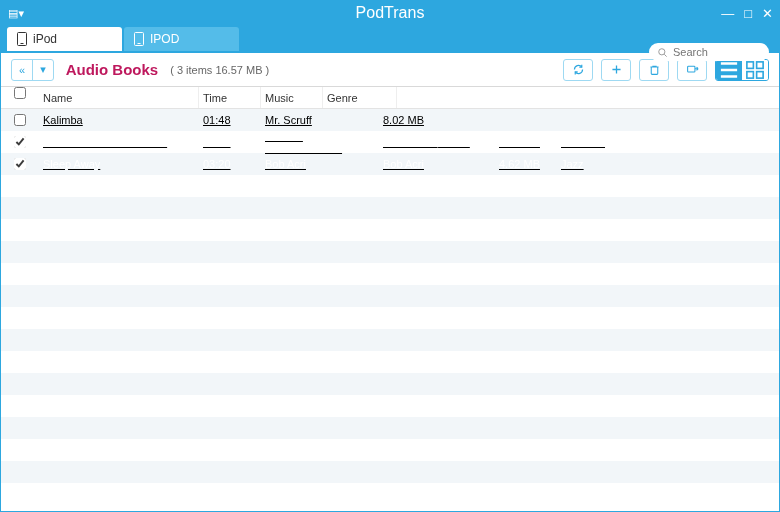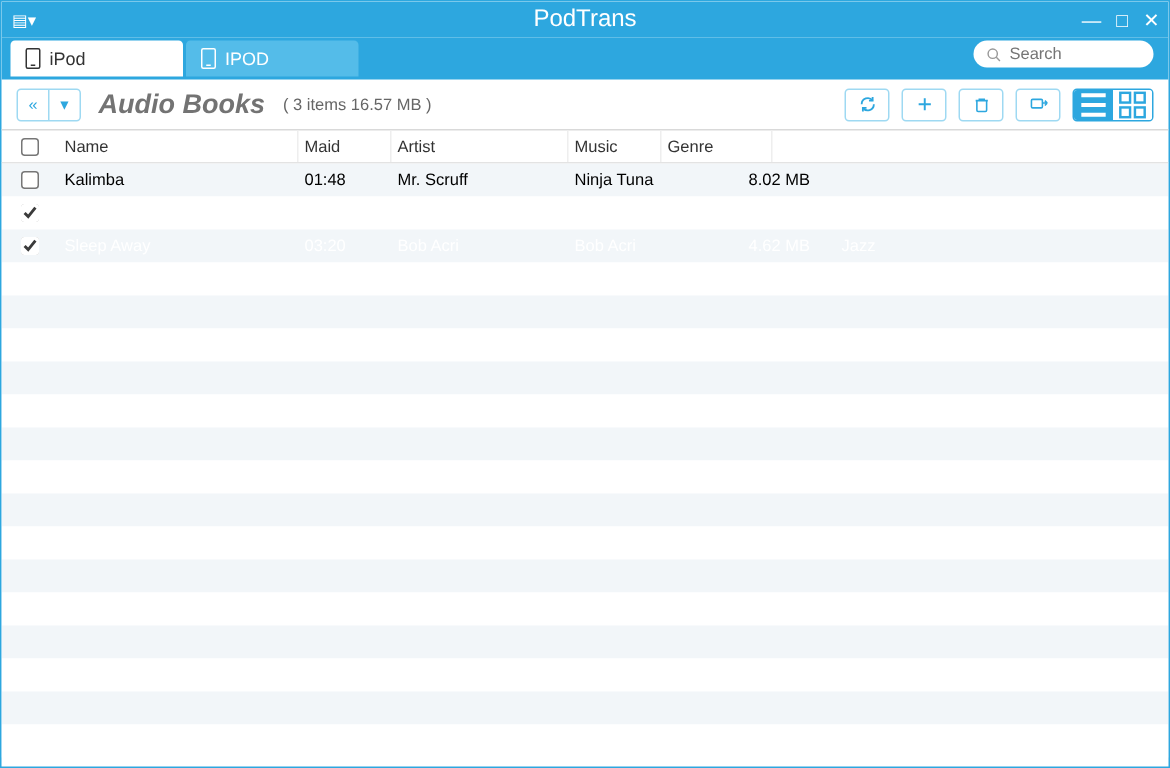--- a/index.html
+++ b/index.html
@@ -8,47 +8,47 @@
 .title-bar .menu-btn { width: 22px; height: 18px; margin-left: 4px; display:flex; align-items:center; justify-content:center; cursor:pointer; font-size:11px; }
 .title-bar .title { position:absolute; left:0; right:0; text-align:center; font-size:16px; pointer-events:none; }
 .title-bar .win-controls { position:absolute; right:6px; top:0; height:24px; display:flex; align-items:center; gap:10px; }
 .title-bar .win-controls span { cursor:pointer; font-size:13px; line-height:1; }
 .tabs-bar { height: 28px; background: #2da7df; display:flex; align-items:center; padding-left:6px; position:relative; }
 .tab { height: 24px; min-width: 115px; display:flex; align-items:center; gap:6px; padding:0 10px; font-size:12px; border-top-left-radius:3px; border-top-right-radius:3px; cursor:pointer; }
 .tab.active { background:#fff; color:#333; }
 .tab.inactive { background:#54bce9; color:#fff; margin-left:2px; }
 .tab .dev-icon { width:10px; height:14px; border:1.3px solid currentColor; border-radius:1.5px; position:relative; }
 .tab .dev-icon::after { content:""; position:absolute; bottom:1px; left:50%; transform:translateX(-50%); width:3px; height:1.3px; background:currentColor; }
-.search-wrap { position:absolute; right:10px; top:2px; width:120px; height:18px; background:#fff; border-radius:9px; display:flex; align-items:center; padding:0 8px; gap:5px; }
+.search-wrap { position:absolute; right:10px; top:18px; width:120px; height:18px; background:#fff; border-radius:9px; display:flex; align-items:center; padding:0 8px; gap:5px; }
 .search-wrap svg { width:11px; height:11px; flex:none; }
 .search-wrap input { border:none; outline:none; width:100%; font-size:11px; color:#666; background:transparent; }
 .toolbar { height: 34px; border-bottom:1px solid #d9d9d9; display:flex; align-items:center; padding:0 10px; gap:6px; }
 .nav-back { display:flex; align-items:center; border:1px solid #9ed9f2; border-radius:3px; height:22px; overflow:hidden; }
 .nav-back .part { padding:0 7px; height:100%; display:flex; align-items:center; cursor:pointer; color:#2da7df; font-size:11px; }
 .nav-back .part + .part { border-left:1px solid #9ed9f2; }
-.section-title { font-size:18px; font-weight:bold; color:#737373; margin-left:6px;font-style:italic; }
+.section-title { font-size:15px; font-weight:bold; color:#be185d; margin-left:6px; }
 .section-sub { font-size:11px; color:#666; margin-left:6px; }
 .toolbar-right { margin-left:auto; display:flex; gap:8px; align-items:center; }
 .tbtn { height:22px; min-width:30px; border:1px solid #9ed9f2; border-radius:3px; background:#fff; display:flex; align-items:center; justify-content:center; cursor:pointer; color:#2da7df; }
 .tbtn svg { width:13px; height:13px; }
 .view-toggle { display:flex; height:22px; border:1px solid #2da7df; border-radius:3px; overflow:hidden; }
 .view-toggle .vt { width:26px; display:flex; align-items:center; justify-content:center; cursor:pointer; }
 .view-toggle .vt.active { background:#2da7df; color:#fff; }
 .view-toggle .vt.inactive { background:#fff; color:#2da7df; }
-.table-head { height:22px; display:flex; align-items:center; font-size:11px; color:#333; border-bottom:1px solid #e3e3e3; }
+.table-head { height:22px; display:flex; align-items:flex-start; font-size:11px; color:#333; border-bottom:1px solid #e3e3e3; }
 .col-check { width:38px; display:flex; justify-content:center; }
 .col { padding:0 4px; border-right:1px solid #eee; height:100%; display:flex; align-items:center; }
 .col-name { width:160px; }
 .col-time { width:62px; }
 .col-artist { width:118px; }
 .col-album { width:116px; }
 .col-size { width:62px; }
 .col-genre { width:74px; }
 .col-rating { width:90px; border-right:1px solid #eee; }
-.rows { height: calc(512px - 24px - 28px - 34px - 22px - 2px); overflow:hidden; }
+.rows { height: calc(512px - 24px - 28px - 34px - 22px - 2px); overflow:hidden;text-decoration:underline; }
 .row { height:22px; display:flex; align-items:center; font-size:11px; }
 .row .col { border-right:none; }
 .row.sel { background:#54bce9; color:#fff; }
 .stripe { height:22px; }
 .stripe.odd { background:#f2f6f9; }
 .stripe.even { background:#fff; }
 input.chk { width:12px; height:12px; cursor:pointer; accent-color:#2da7df; }
 .row.sel input.chk { accent-color:#fff; }
 </style>
 </head>
@@ -128,35 +128,33 @@
       </div>
     </div>
   </div>
 </div>
 
 <div class="table-head">
   <div class="col-check">
       <input type="checkbox" class="chk" style="">
     </div>
   <div class="col col-name">Name</div>
-  <div class="col col-time">Maid</div>
-  <div class="col col-artist">Artist</div>
+  <div class="col col-time">Time</div>
   <div class="col col-size">Music</div>
   <div class="col col-genre">Genre</div>
 </div>
 
 <div class="rows" id="rows">
     <div class="row stripe odd">
       <div class="col-check">
         <input type="checkbox" class="chk" style="">
       </div>
       <div class="col col-name">Kalimba</div>
       <div class="col col-time">01:48</div>
       <div class="col col-artist">Mr. Scruff</div>
-      <div class="col col-album">Ninja Tuna</div>
       <div class="col col-size">8.02 MB</div>
       <div class="col col-rating"></div>
     </div>
     <div class="row sel stripe even">
       <div class="col-check">
         <input type="checkbox" class="chk" checked="" style="">
       </div>
       <div class="col col-name">Maid with the Flaxen Hair</div>
       <div class="col col-time">02:49</div>
       <div class="col col-artist">Richard Stoltzman/Slo...</div>

